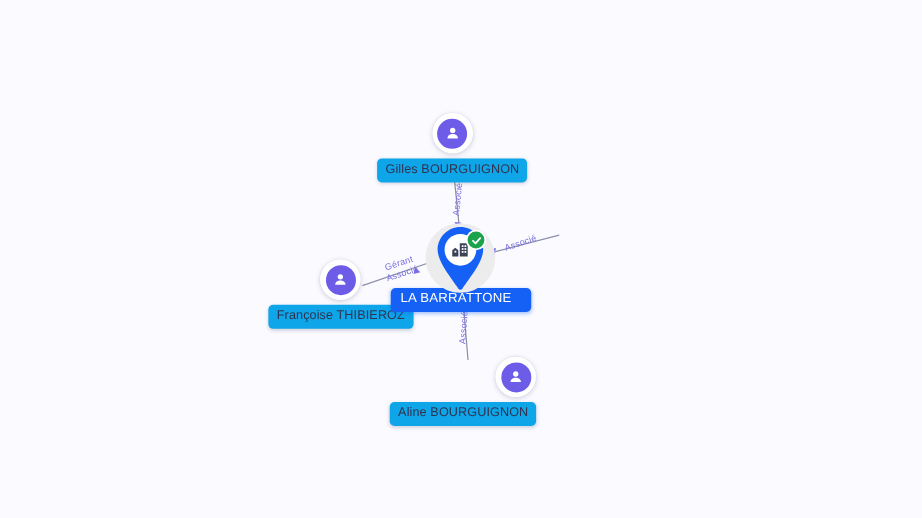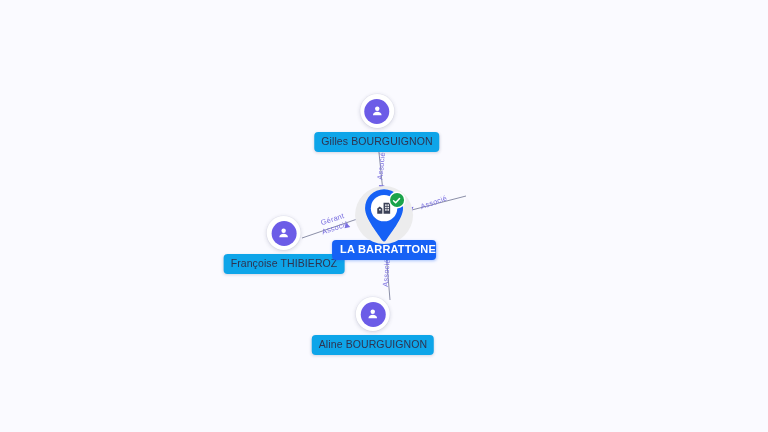--- a/index.html
+++ b/index.html
@@ -122,25 +122,24 @@
     justify-content: center;
     box-shadow: 0 0 0 1.5px #ffffff;
   }
   .company-chip {
     margin-top: -6px;
     background: #1661f5;
     color: #ffffff;
     font-size: 11px;
     line-height: 13px;
     letter-spacing: 0.2px;
-    padding: 3px 0 4px 8px;
+    padding: 3px 16px 4px 8px;
     border-radius: 4px;
     white-space: nowrap;
     box-shadow: 0 1px 3px rgba(22,97,245,0.35);
-    font-weight: bold;
   }
 
   
   .edge-label {
     position: absolute;
     transform-origin: 50% 50%;
     color: #7a6fe0;
     font-size: 7.5px;
     line-height: 8.5px;
     letter-spacing: 0.2px;
@@ -206,21 +205,21 @@
       <div class="person-disc">
         <svg width="14" height="14" viewBox="0 0 24 24" fill="#ffffff">
           <circle cx="12" cy="8" r="3.8"></circle>
           <path d="M4.6 19.4c0-4 3.3-6.2 7.4-6.2s7.4 2.2 7.4 6.2z"></path>
         </svg>
       </div>
     </div>
     <div class="name-chip">Françoise THIBIEROZ</div>
   </div>
 
-  <div class="node" style="left:373px; top:326px;">
+  <div class="node" style="left:386px; top:326px;align-items:flex-end;">
     <div class="person-avatar">
       <div class="person-disc">
         <svg width="14" height="14" viewBox="0 0 24 24" fill="#ffffff">
           <circle cx="12" cy="8" r="3.8"></circle>
           <path d="M4.6 19.4c0-4 3.3-6.2 7.4-6.2s7.4 2.2 7.4 6.2z"></path>
         </svg>
       </div>
     </div>
     <div class="name-chip">Aline BOURGUIGNON</div>
   </div>

